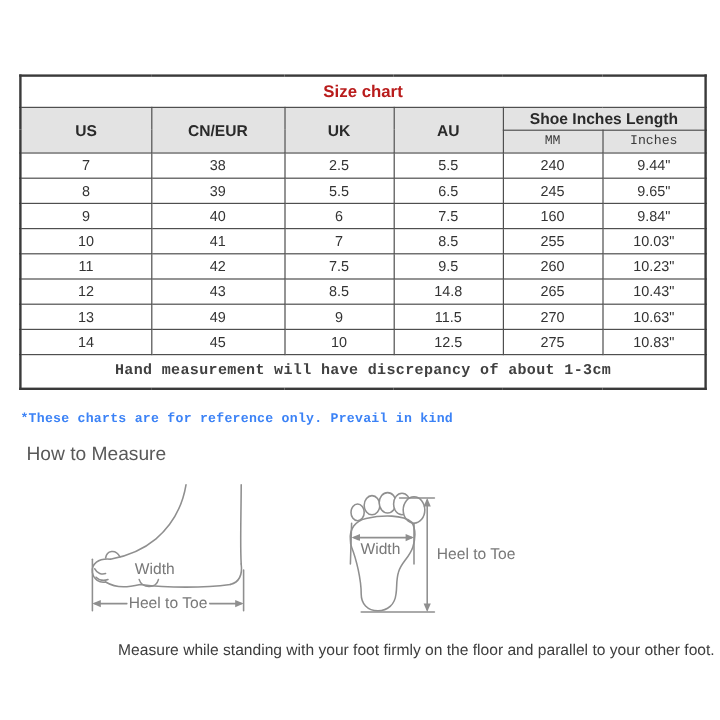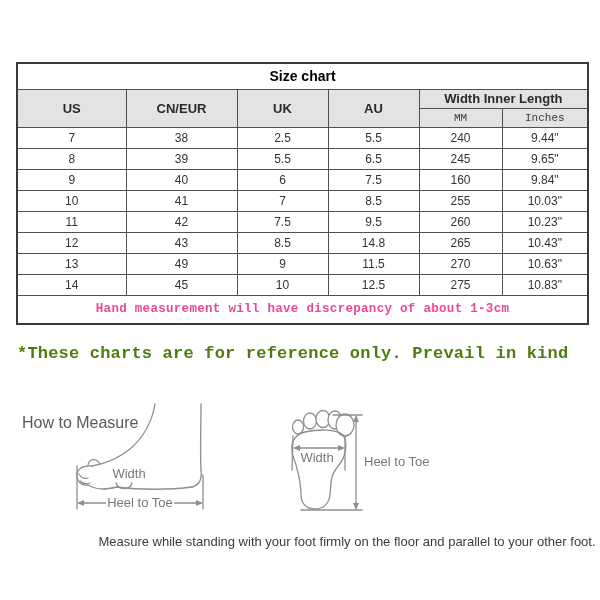--- a/index.html
+++ b/index.html
@@ -6,31 +6,31 @@
   html,body { width:600px; height:600px; background:#ffffff; overflow:hidden;
               font-family:"Liberation Sans", sans-serif; }
   .stage { position:relative; width:600px; height:600px; background:#fff; }
 
   
   .size-table-wrap { position:absolute; left:16px; top:62px; width:571px; }
   table.size-chart { border-collapse:collapse; width:571px; table-layout:fixed;
                      color:#2c2c2c; border:2px solid #3a3a3a; }
   .size-chart td, .size-chart th { border:1px solid #4f4f4f; text-align:center;
                      vertical-align:middle; padding:0; }
-  .title-row td { height:26px; font-weight:bold; font-size:14px; background:#fff; color:#000000;margin-top:44px; }
+  .title-row td { height:26px; font-weight:bold; font-size:14px; background:#fff; color:#b91c1c;margin-top:44px; }
   .head-row th  { background:#e3e3e3; font-size:13px; font-weight:bold; height:19px; color:#2a2a2a; }
   .sub-row th   { background:#e3e3e3; font-size:11px; font-weight:normal; height:19px; color:#3a3a3a;font-family:Liberation Mono, monospace; }
   tbody.rows td { height:21px; font-size:12px; color:#333; background:#fff; }
   .foot-row td  { height:29px; font-family:"Liberation Mono", monospace; font-weight:bold;
-                  font-size:12.5px; color:#ec4899; letter-spacing:0.3px; background:#fff; }
+                  font-size:12.5px; color:#404040; letter-spacing:0.3px; background:#fff; }
 
   
   .ref-note { position:absolute; left:17px; top:344px; font-family:"Liberation Mono", monospace;
-              font-weight:bold; font-size:17px; color:#4d7c0f; letter-spacing:0.2px; }
-  .howto-heading { position:absolute; left:22px; top:370px; font-size:16px; color:#595959;margin-top:44px; }
+              font-weight:bold; font-size:11px; color:#3b82f6; letter-spacing:0.2px; }
+  .howto-heading { position:absolute; left:22px; top:370px; font-size:16px; color:#595959; }
   .howto-sub { position:absolute; left:22px; top:394px; font-size:12.5px; color:#7a7a7a; }
 
   
   .diagram { position:absolute; }
   .diagram path, .diagram line, .diagram ellipse { fill:none; stroke:#8f8f8f;
               stroke-width:1.3; stroke-linecap:round; stroke-linejoin:round; }
   .diagram ellipse { fill:#ffffff; }
   .diagram polygon { fill:#8f8f8f; stroke:none; }
   .diagram text { fill:#787878; font-family:"Liberation Sans", sans-serif; font-size:13px;
               paint-order:stroke; stroke:#ffffff; stroke-width:4px; }
@@ -55,21 +55,21 @@
       </colgroup>
       <thead>
         <tr class="title-row">
           <td colspan="6">Size chart</td>
         </tr>
         <tr class="head-row">
           <th rowspan="2">US</th>
           <th rowspan="2">CN/EUR</th>
           <th rowspan="2">UK</th>
           <th rowspan="2">AU</th>
-          <th colspan="2">Width Inner Length</th>
+          <th colspan="2">Shoe Inches Length</th>
         </tr>
         <tr class="sub-row">
           <th>MM</th>
           <th>Inches</th>
         </tr>
       </thead>
       <tbody class="rows">
           <tr>
             <td>7</td>
             <td>38</td>

